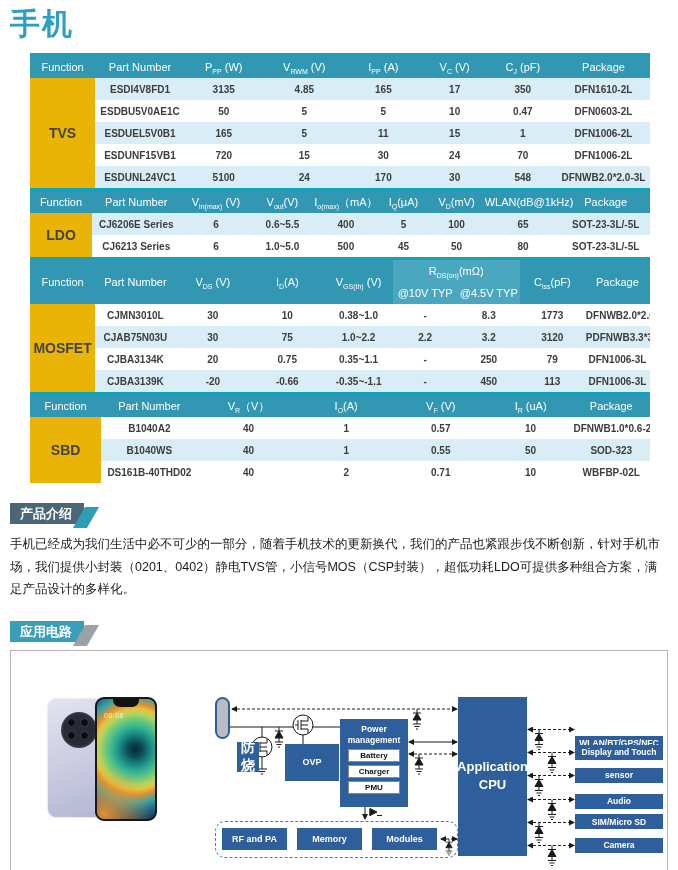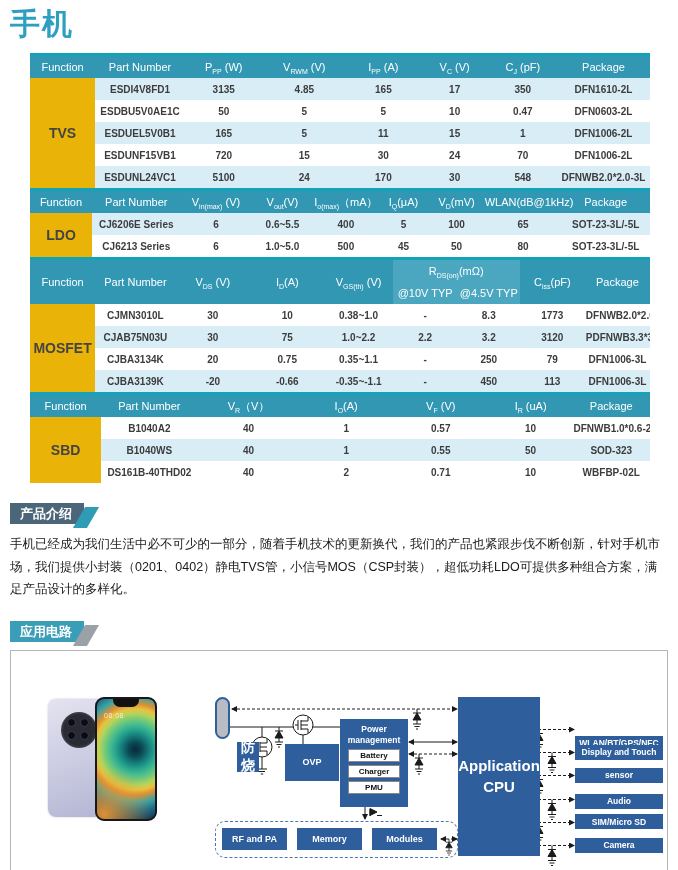--- a/index.html
+++ b/index.html
@@ -33,21 +33,21 @@
   
   .diagram{position:relative;margin:8px 10px 0 10px;height:233px;border:1px solid #b5b5b5;background:#fff;overflow:hidden;}
   .diagram svg{position:absolute;left:0;top:0;}
   .blk{position:absolute;background:var(--block,#2e5f9c);color:#fff;display:flex;align-items:center;justify-content:center;text-align:center;font-size:9px;font-weight:bold;}
   .per{left:564px;width:88px;height:15px;font-size:8.5px;}
   #ovp{left:274px;top:93px;width:54px;height:37px;}
   #fangshao{left:226px;top:91px;width:22px;height:30px;font-size:14px;line-height:1.25;}
   #pm{left:329px;top:68px;width:68px;height:88px;display:block;padding-top:5px;box-sizing:border-box;}
   #pm .pm-title{font-size:8.5px;line-height:1.3;text-align:center;}
   #pm .wbox{width:50px;height:11px;background:#fff;color:#111;border:1px solid #888;margin:3px auto 0 auto;font-size:8px;font-weight:bold;line-height:11px;text-align:center;}
-  #cpu{left:447px;top:46px;width:82px;height:159px;font-size:15px;line-height:1.4;padding:0 8px;box-sizing:border-box;}
+  #cpu{left:447px;top:46px;width:69px;height:159px;font-size:13px;line-height:1.4;padding:0 8px;box-sizing:border-box;}
   #dashedbox{position:absolute;left:204px;top:170px;width:243px;height:37px;border:1.5px dashed var(--dash,#4a77ad);border-radius:10px;box-sizing:border-box;}
   #rf{left:211px;top:177px;width:65px;height:22px;text-align:center;}
   #memory{left:286px;top:177px;width:65px;height:22px;}
   #modules{left:361px;top:177px;width:65px;height:22px;}
   #pill{position:absolute;left:204px;top:46px;width:15px;height:42px;background:#b9bcc2;border:2px solid var(--block,#2e5f9c);border-radius:9px;box-sizing:border-box;}
 
   
   .phone-back{position:absolute;left:37px;top:48px;width:62px;height:118px;border-radius:8px;background:linear-gradient(160deg,#e3e3f0 0%,#cfcfe4 45%,#b2b5d3 100%);box-shadow:0 0 2px rgba(0,0,0,.25);}
   .cam{position:absolute;left:13px;top:13px;width:36px;height:36px;border-radius:50%;background:radial-gradient(circle at 50% 50%,#2a2a33 60%,#4a4a55 75%,#8d8da0 85%,#55556a 100%);}
   .lens{position:absolute;width:9px;height:9px;border-radius:50%;background:#0b0b16;border:1px solid #3c3c50;box-sizing:border-box;}

